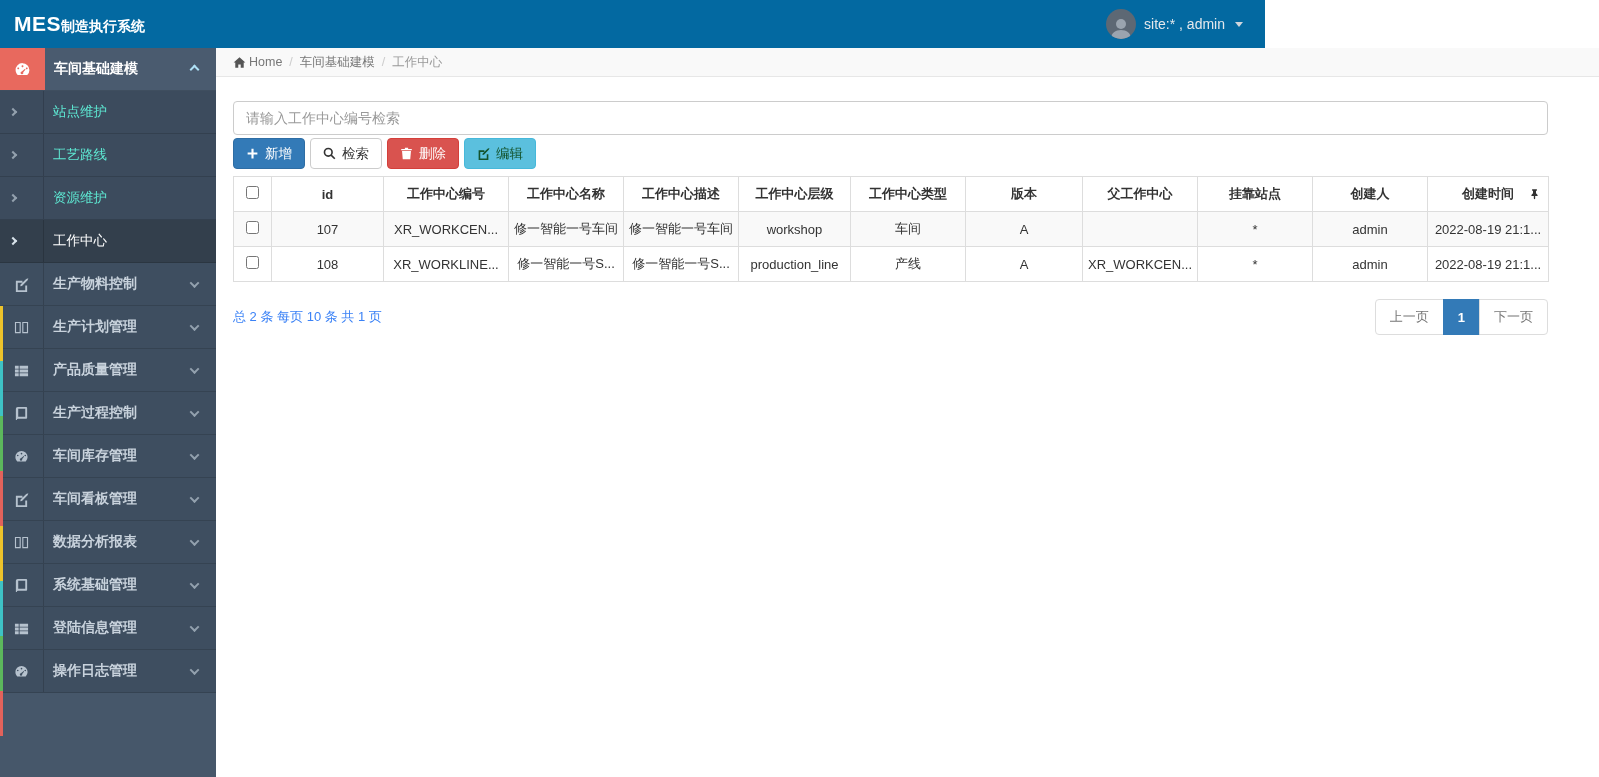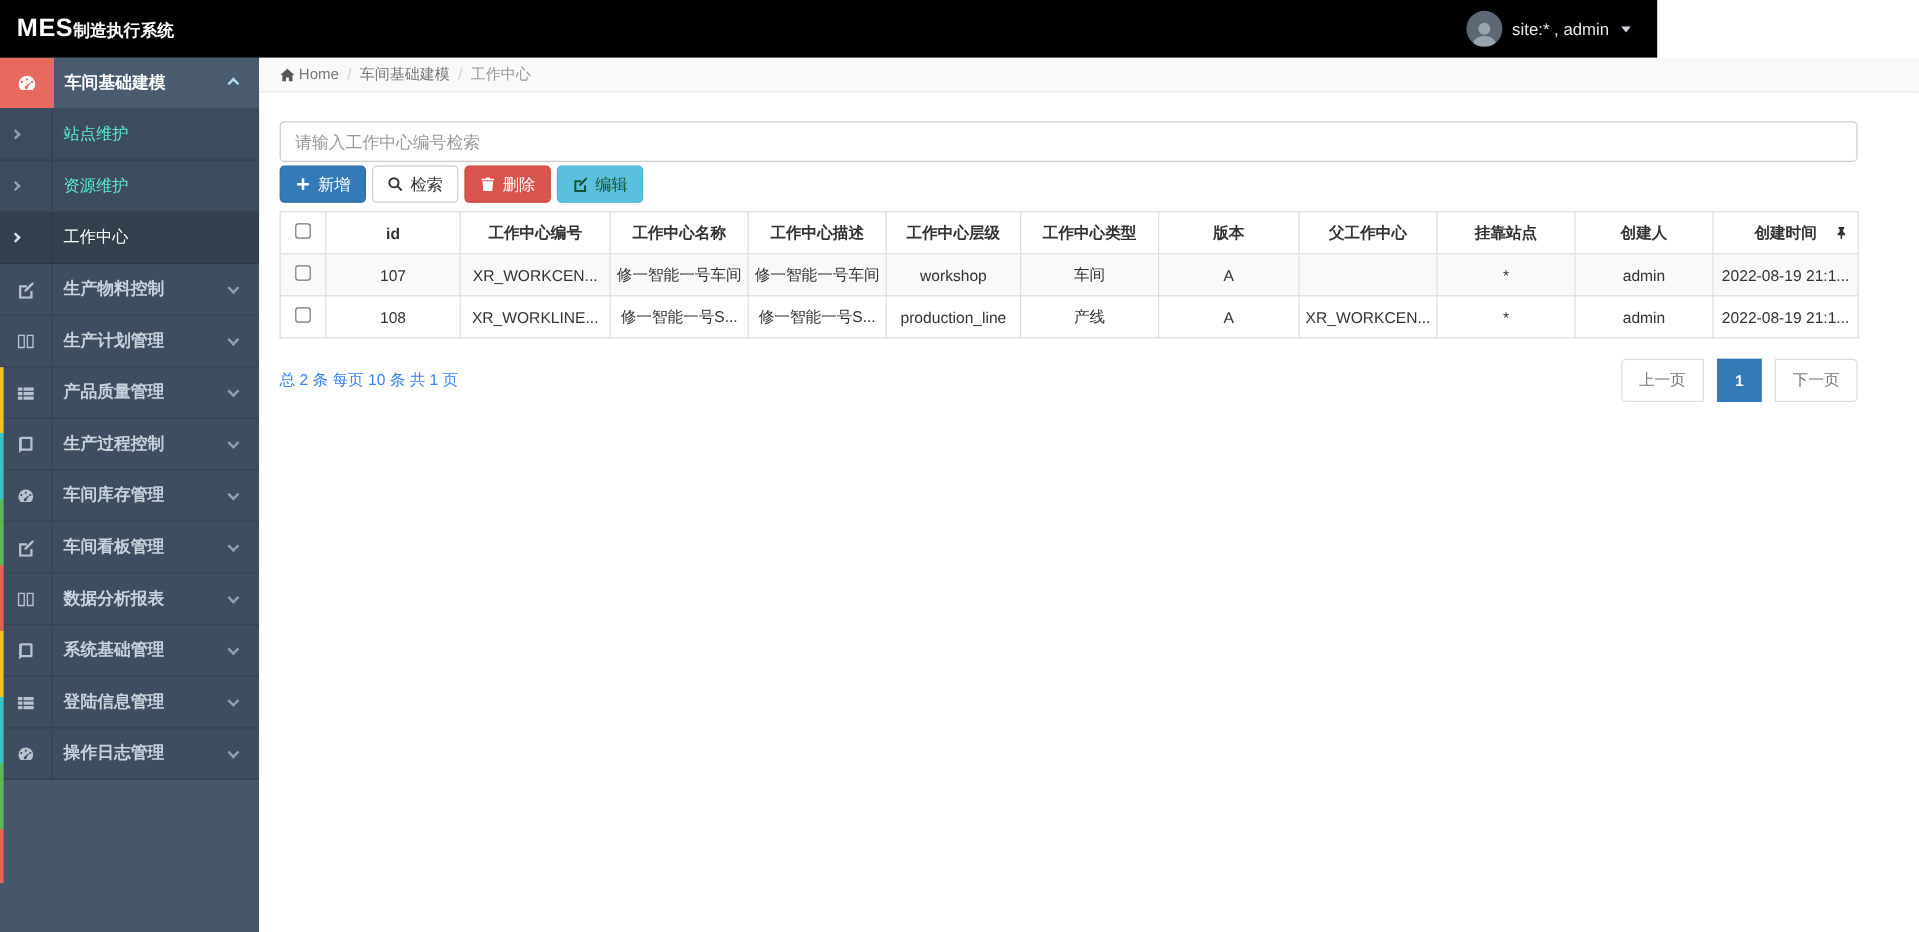--- a/index.html
+++ b/index.html
@@ -1,21 +1,21 @@
 <!DOCTYPE html>
 <html><head>
 <meta charset="utf-8">
 <style>
   * { margin:0; padding:0; box-sizing:border-box; }
   html,body { width:1599px; height:777px; overflow:hidden; }
   body { font-family:"Liberation Sans","DejaVu Sans",sans-serif; background:#fff; color:#333; }
 
   
-  .topbar { position:absolute; left:0; top:0; width:1381px; height:48px;
-            background:#000000; display:flex; align-items:center; justify-content:space-between; z-index:5; }
+  .topbar { position:absolute; left:0; top:0; width:1265px; height:48px;
+            background:#0369a1; display:flex; align-items:center; justify-content:space-between; z-index:5; }
   .logo { padding-left:14px; color:#fff; display:flex; align-items:baseline; }
   .logo-bold { font-size:21px; font-weight:bold; letter-spacing:.5px; }
   .logo-rest { font-size:14px; font-weight:bold; }
   .user { display:flex; align-items:center; gap:8px; padding-right:22px; color:#e4e8ec; font-size:14px; cursor:pointer; }
   .avatar { width:30px; height:30px; border-radius:50%; background:#5d6874; overflow:hidden; display:flex; align-items:flex-end; justify-content:center; }
   .caret { width:0; height:0; border-left:4px solid transparent; border-right:4px solid transparent; border-top:5px solid #cfd6dd; margin-left:2px; }
 
   
   .sidebar { position:absolute; left:0; top:48px; width:216px; height:729px; background:#46576a; }
   .menu { background:#3e4e60; }
@@ -68,21 +68,21 @@
   table.grid { margin-top:7px; border-collapse:collapse; table-layout:fixed; width:1315px; font-size:13px; }
   .grid th, .grid td { border:1px solid #ddd; text-align:center; padding:8px 5px;
                        overflow:hidden; white-space:nowrap; text-overflow:ellipsis; }
   .grid th { font-weight:bold; color:#333; height:33px; position:relative; }
   .grid td { height:34px; color:#333; }
   .grid tr.striped td { background:#f9f9f9; }
   .pin { position:absolute; right:8px; top:50%; transform:translateY(-50%); color:#333; }
 
   .pager-row { width:1315px; margin-top:17px; display:flex; justify-content:space-between; align-items:center; }
   .summary { font-size:13px; color:#3b82f6; }
-  .pager { display:flex;gap:12px; }
+  .pager { display:flex; }
   .page-btn { font-size:13px; padding:8px 14px; border:1px solid #ddd; background:#fff; color:#777;
               margin-left:-1px; cursor:pointer; font-family:inherit; }
   .page-btn.first { border-radius:4px 0 0 4px; margin-left:0; }
   .page-btn.last { border-radius:0 4px 4px 0; }
   .page-btn.active { background:#337ab7; border-color:#337ab7; color:#fff; font-weight:bold; }
 
   .ic { display:block; }
 </style>
 </head>
 <body>
@@ -116,20 +116,26 @@
       <span class="label">车间基础建模</span>
       <span class="chev up"></span>
     </div>
 
     <div class="sub">
       <div class="srow">
         <span class="left-col">
             <span class="chev right"></span>
           </span>
         <span class="label">站点维护</span>
+      </div>
+      <div class="srow">
+        <span class="left-col">
+            <span class="chev right"></span>
+          </span>
+        <span class="label">工艺路线</span>
       </div>
       <div class="srow">
         <span class="left-col">
             <span class="chev right"></span>
           </span>
         <span class="label">资源维护</span>
       </div>
       <div class="srow active">
         <span class="left-col">
             <span class="chev right"></span>

